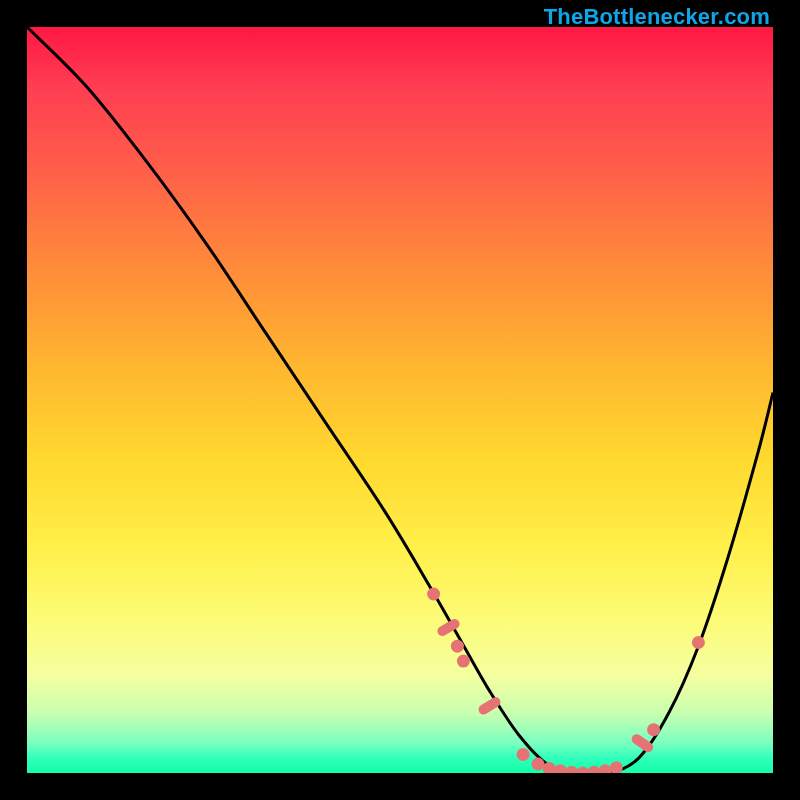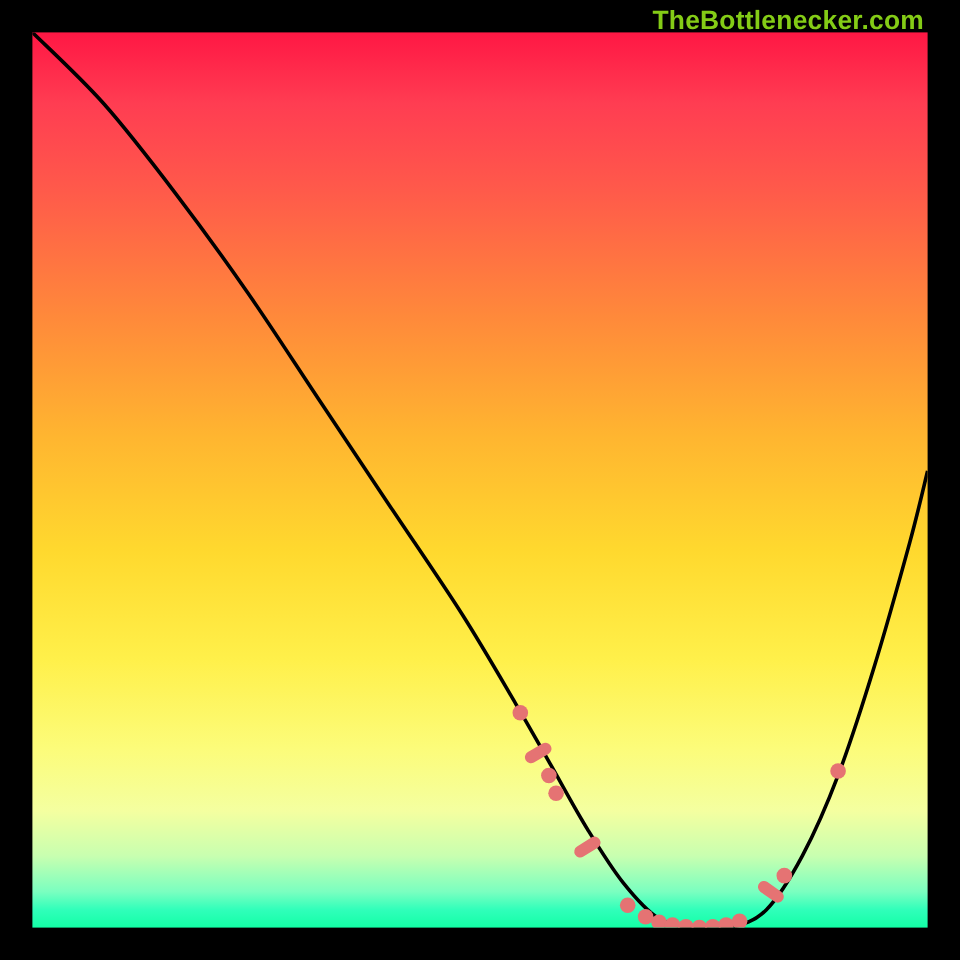--- a/index.html
+++ b/index.html
@@ -39,21 +39,21 @@
       #c8ffb0 92%,
       #7affc0 96%,
       #30ffba 98%,
       #13ffa6 100%
     );
   }
   .attribution {
     position: absolute;
     top: 4px;
     right: 30px;
-    color: #84cc16;
+    color: #0ea5e9;
     font-size: 22px;
     font-weight: 600;
     letter-spacing: 0.2px;
   }
   svg.curve {
     position: absolute;
     left: 0;
     top: 0;
     width: 746px;
     height: 746px;

